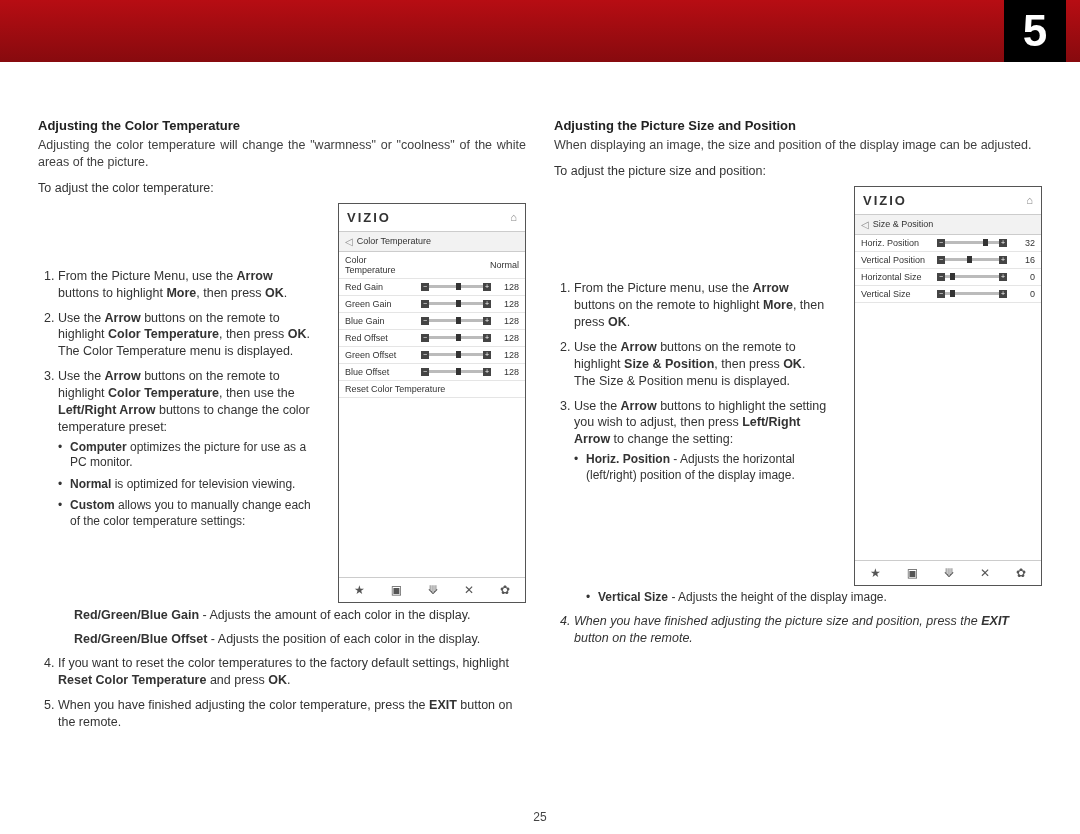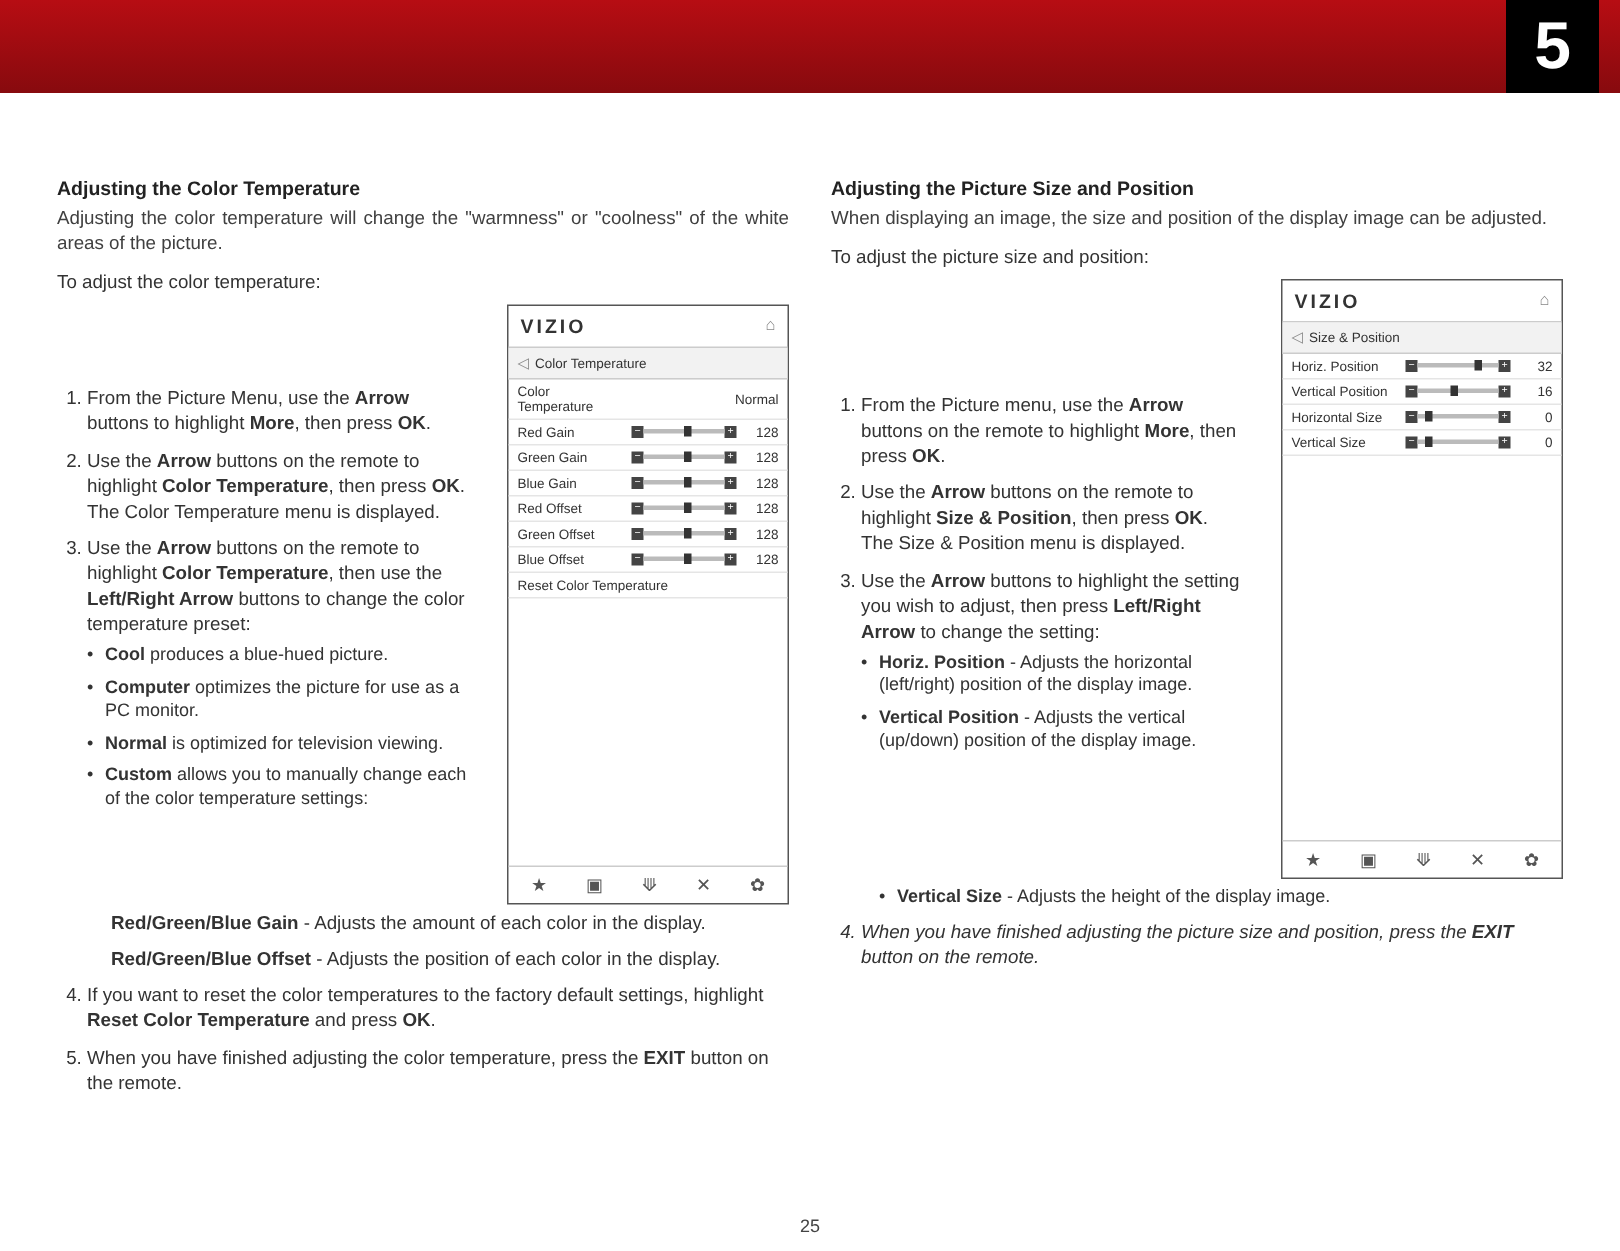--- a/index.html
+++ b/index.html
@@ -153,21 +153,20 @@
     <p class="para">Adjusting the color temperature will change the "warmness" or "coolness" of the white areas of the picture.</p>
     <p class="instr">To adjust the color temperature:</p>
 
     <div class="layout-row">
       <div class="text-col">
         <ol class="steps">
           <li><span>From the Picture Menu, use the </span><b>Arrow</b><span> buttons to highlight </span><b>More</b><span>, then press </span><b>OK</b><span>.</span></li>
           <li><span>Use the </span><b>Arrow</b><span> buttons on the remote to highlight </span><b>Color Temperature</b><span>, then press </span><b>OK</b><span>. The Color Temperature menu is displayed.</span></li>
           <li><span>Use the </span><b>Arrow</b><span> buttons on the remote to highlight </span><b>Color Temperature</b><span>, then use the </span><b>Left/Right Arrow</b><span> buttons to change the color temperature preset:</span>
             <ul class="sub">
-              <li><b>Cool</b><span> produces a blue-hued picture.</span></li>
               <li><b>Computer</b><span> optimizes the picture for use as a PC monitor.</span></li>
               <li><b>Normal</b><span> is optimized for television viewing.</span></li>
               <li><b>Custom</b><span> allows you to manually change each of the color temperature settings:</span></li>
             </ul>
           </li>
         </ol>
       </div>
 
       <div class="vizio-box tall">
         <div class="vizio-header">
@@ -282,21 +281,20 @@
     <p class="instr">To adjust the picture size and position:</p>
 
     <div class="layout-row">
       <div class="text-col">
         <ol class="steps">
           <li><span>From the Picture menu, use the </span><b>Arrow</b><span> buttons on the remote to highlight </span><b>More</b><span>, then press </span><b>OK</b><span>.</span></li>
           <li><span>Use the </span><b>Arrow</b><span> buttons on the remote to highlight </span><b>Size &amp; Position</b><span>, then press </span><b>OK</b><span>. The Size &amp; Position menu is displayed.</span></li>
           <li><span>Use the </span><b>Arrow</b><span> buttons to highlight the setting you wish to adjust, then press </span><b>Left/Right Arrow</b><span> to change the setting:</span>
             <ul class="sub">
               <li><b>Horiz. Position</b><span> - Adjusts the horizontal (left/right) position of the display image.</span></li>
-              <li><b>Vertical Position</b><span> - Adjusts the vertical (up/down) position of the display image.</span></li>
             </ul>
           </li>
         </ol>
       </div>
 
       <div class="vizio-box short">
         <div class="vizio-header">
           <span class="vizio-logo">VIZIO</span>
           <span class="vizio-home">⌂</span>
         </div>

